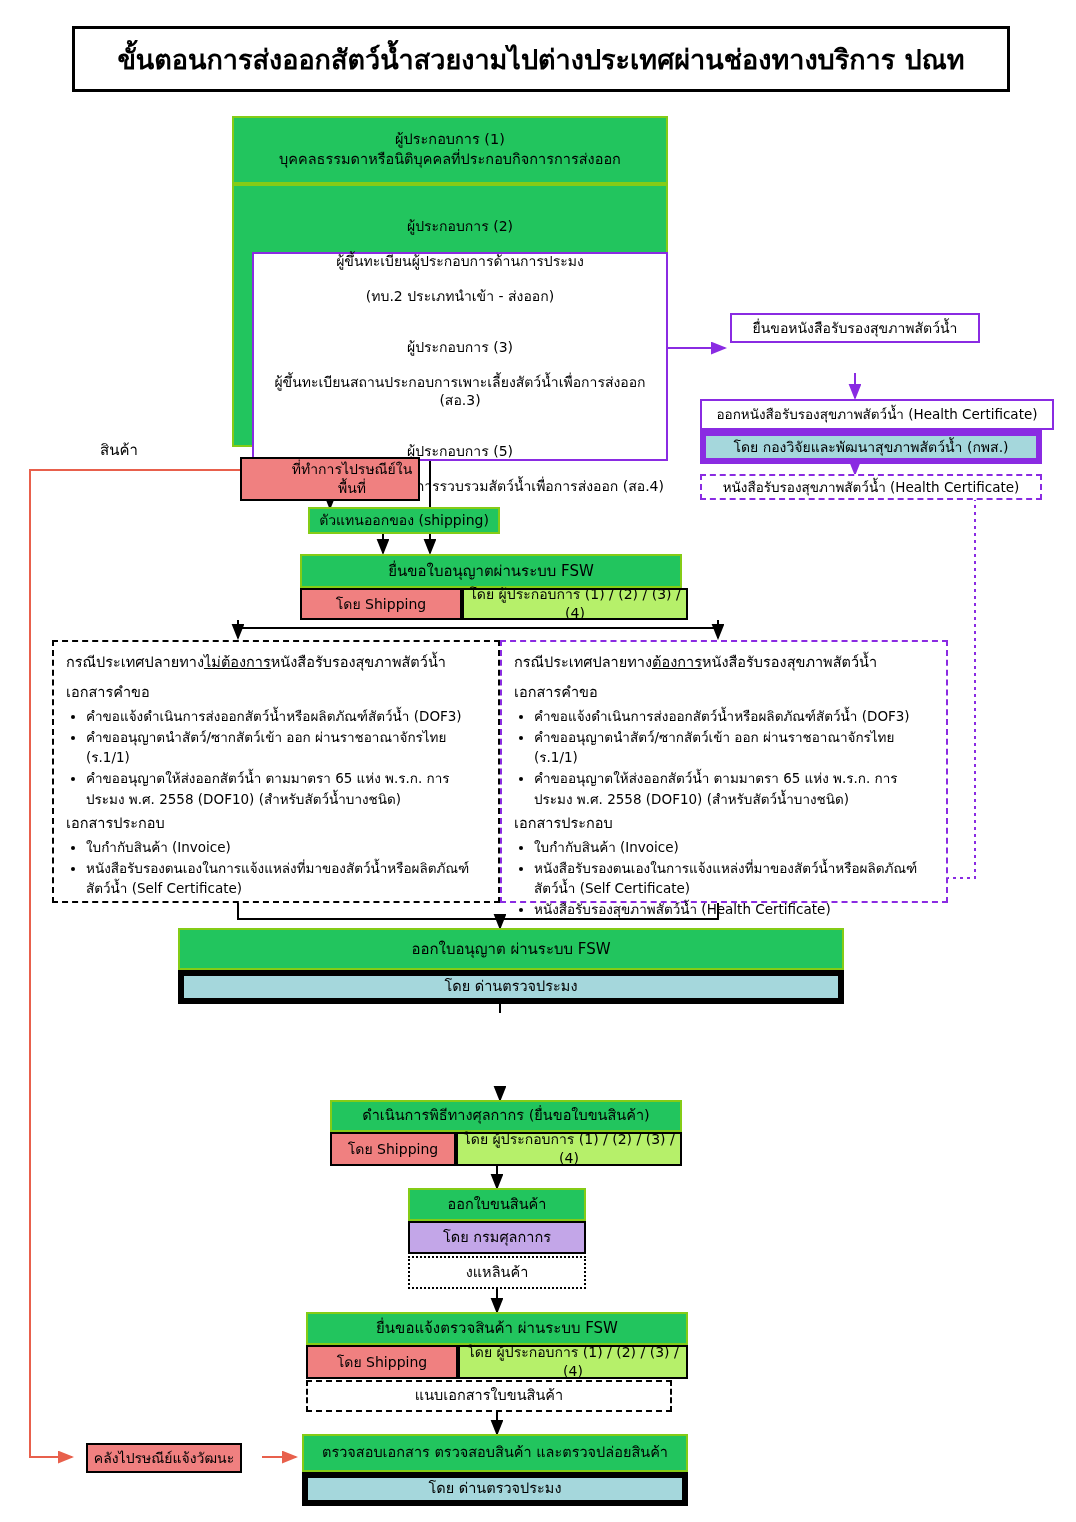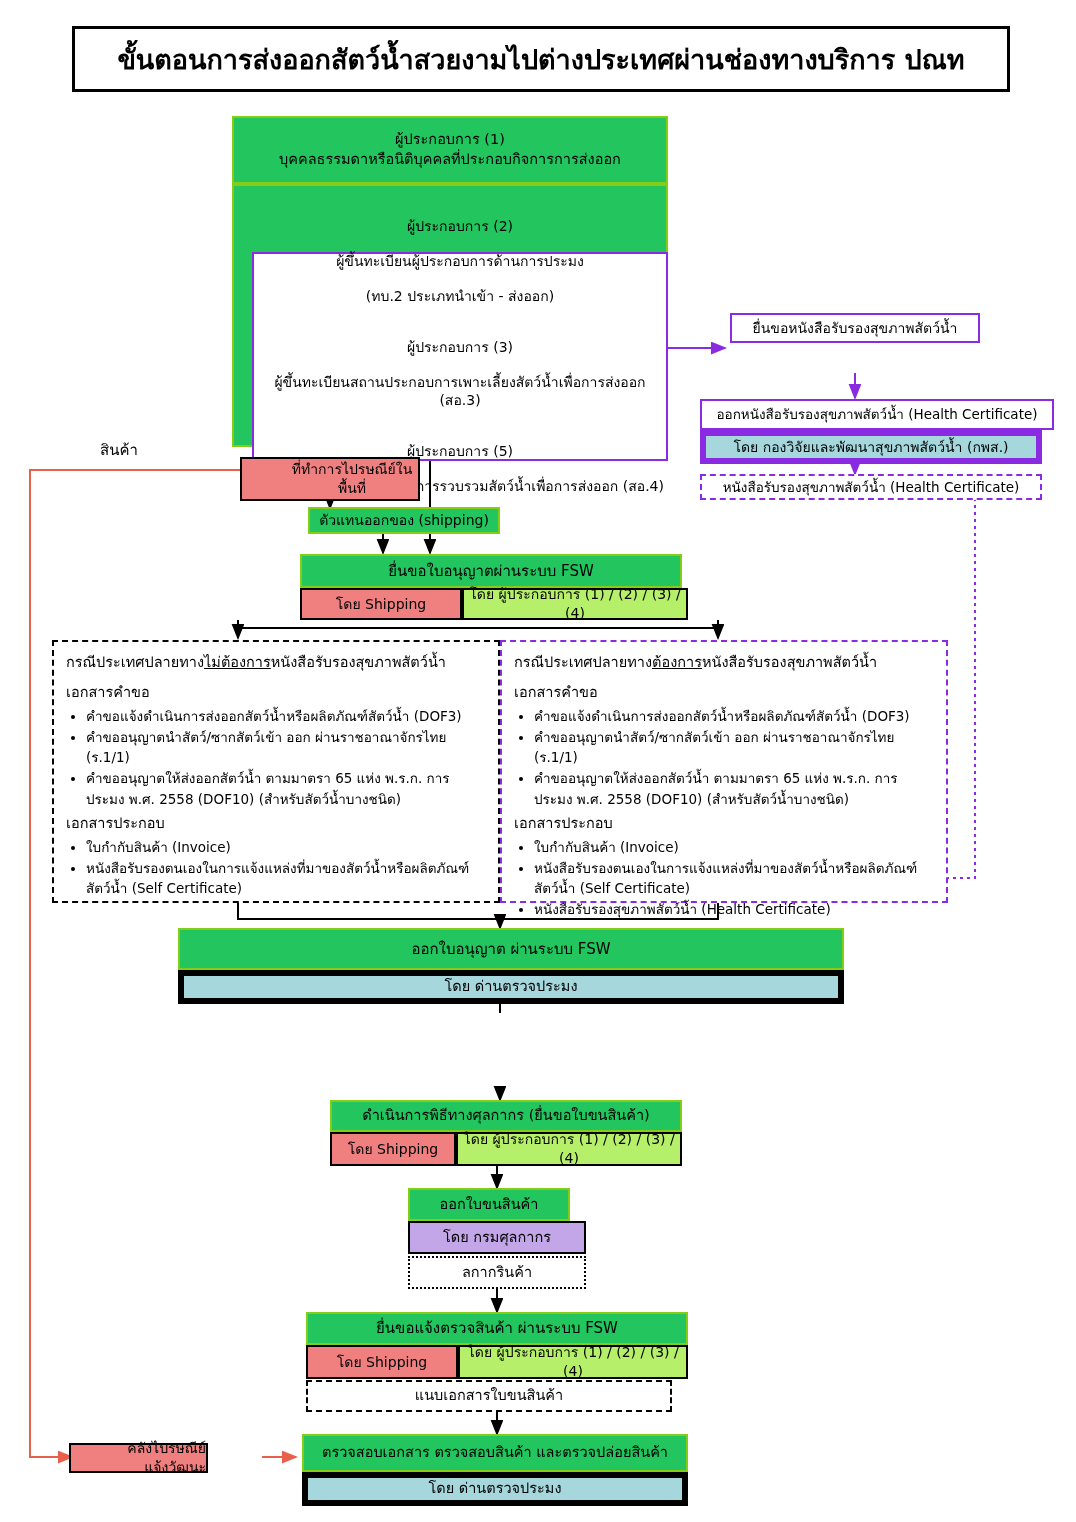--- a/index.html
+++ b/index.html
@@ -181,44 +181,44 @@
   <div class="box solid" style="left:330px;top:1100px;width:352px;height:32px;font-size:14.5px;">
     <span>ดำเนินการพิธีทางศุลกากร (ยื่นขอใบขนสินค้า)</span>
   </div>
   <div class="box solid redfill" style="left:330px;top:1132px;width:126px;height:34px;font-size:14px;">
     <span>โดย Shipping</span>
   </div>
   <div class="box solid greenfill" style="left:456px;top:1132px;width:226px;height:34px;font-size:14px;">
     <span>โดย ผู้ประกอบการ (1) / (2) / (3) / (4)</span>
   </div>
 
-  <div class="box solid" style="left:408px;top:1188px;width:162px;height:33px;font-size:14.5px;">
+  <div class="box solid" style="left:408px;top:1188px;width:178px;height:33px;font-size:14.5px;">
     <span>ออกใบขนสินค้า</span>
   </div>
   <div class="box solid violetfill" style="left:408px;top:1221px;width:178px;height:33px;font-size:14.5px;">
     <span>โดย กรมศุลกากร</span>
   </div>
   <div class="box dotblack" style="left:408px;top:1256px;width:178px;height:33px;font-size:14.5px;">
-    <span>ลกากรินค้า</span>
+    <span>งแหลินค้า</span>
   </div>
 
   <div class="box solid" style="left:306px;top:1312px;width:382px;height:33px;font-size:15px;">
     <span>ยื่นขอแจ้งตรวจสินค้า ผ่านระบบ FSW</span>
   </div>
   <div class="box solid redfill" style="left:306px;top:1345px;width:152px;height:34px;font-size:14px;">
     <span>โดย Shipping</span>
   </div>
   <div class="box solid greenfill" style="left:458px;top:1345px;width:230px;height:34px;font-size:14px;">
     <span>โดย ผู้ประกอบการ (1) / (2) / (3) / (4)</span>
   </div>
   <div class="box dashblack" style="left:306px;top:1380px;width:366px;height:32px;font-size:14.5px;">
     <span>แนบเอกสารใบขนสินค้า</span>
   </div>
 
-  <div class="box redfill" style="left:69px;top:1443px;width:139px;height:30px;font-size:14px;text-align:right;">
+  <div class="box redfill" style="left:86px;top:1443px;width:156px;height:30px;font-size:14px;text-align:right;">
     <span>คลังไปรษณีย์แจ้งวัฒนะ</span>
   </div>
 
   <div class="box solid" style="left:302px;top:1434px;width:386px;height:38px;font-size:14.5px;">
     <span>ตรวจสอบเอกสาร ตรวจสอบสินค้า และตรวจปล่อยสินค้า</span>
   </div>
   <div class="box solid tealfill" style="left:302px;top:1472px;width:386px;height:34px;font-size:14.5px;">
     <span>โดย ด่านตรวจประมง</span>
   </div>
 

